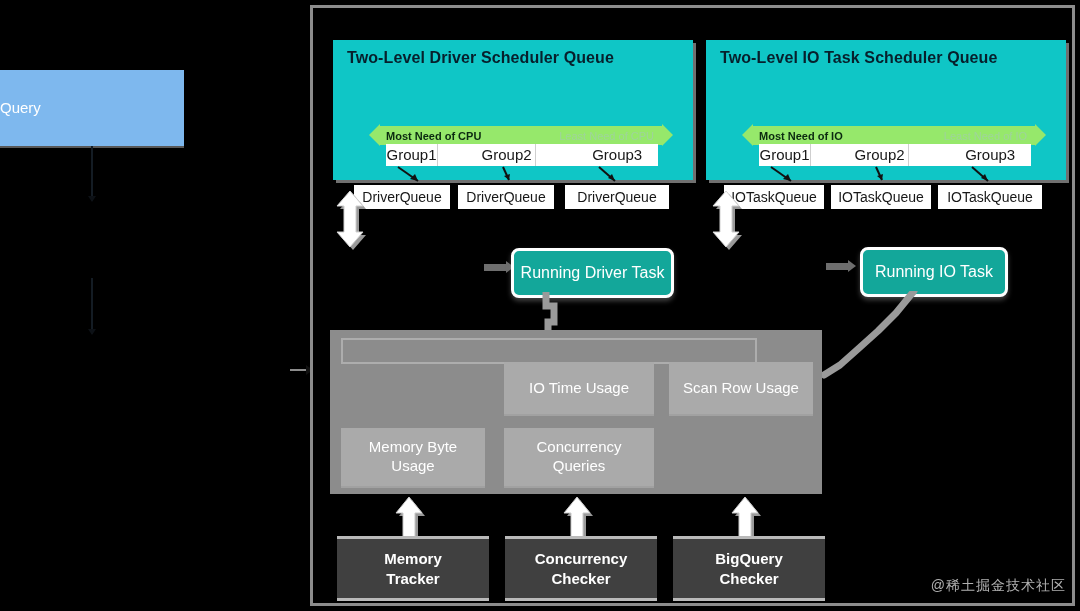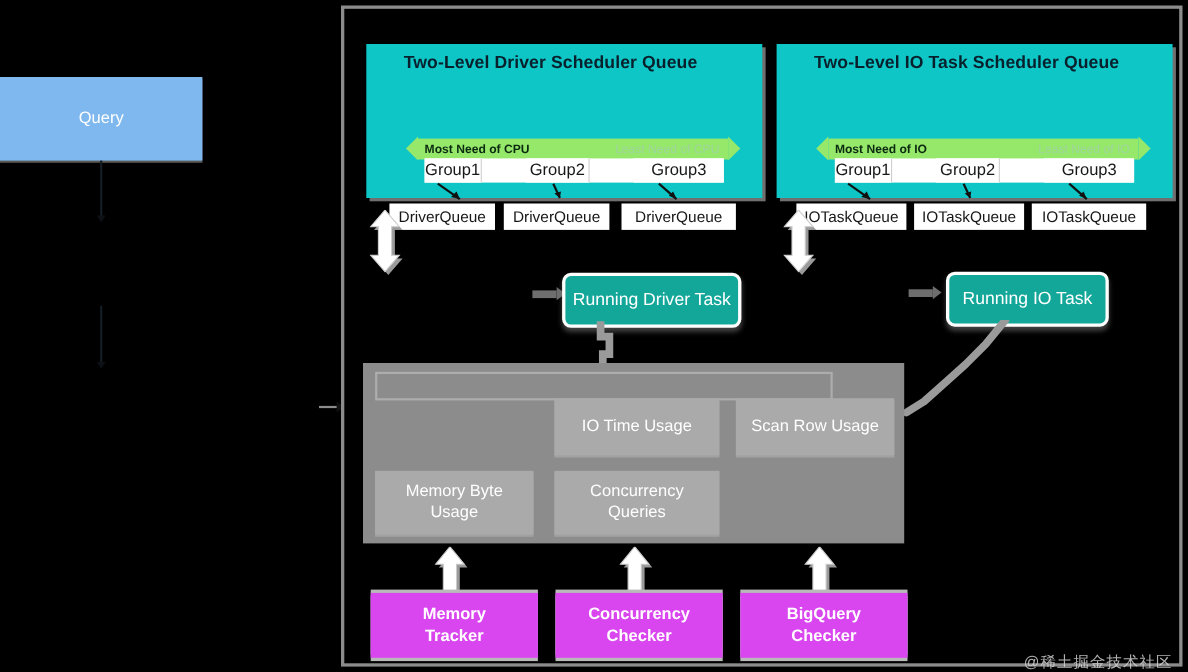--- a/index.html
+++ b/index.html
@@ -2,41 +2,41 @@
 <html><head>
 <meta charset="utf-8">
 <style>
   html,body{margin:0;padding:0;background:#000;}
   body{width:1080px;height:611px;overflow:hidden;
        font-family:"Liberation Sans","DejaVu Sans",sans-serif;}
   .stage{position:relative;width:1080px;height:611px;background:#000;}
 
   
   .blue-box{position:absolute;background:#7eb8ee;color:#ffffff;
-            display:flex;align-items:center;justify-content:center;
+            display:flex;align-items:center;justify-content:flex-start;
             text-align:center;font-size:15px;line-height:1.35;
             box-shadow:0 2px 0 rgba(160,160,160,.55);}
   .vconn{position:absolute;width:2px;background:#141c24;}
   .vconn::after{content:"";position:absolute;left:-3px;bottom:-1px;
                 width:0;height:0;border-left:4px solid transparent;
                 border-right:4px solid transparent;border-top:6px solid #0d1116;}
 
   
   .frame{position:absolute;left:310px;top:5px;width:765px;height:601px;
          border:3px solid #8c8c8c;box-sizing:border-box;background:#000;}
   .frame-in-arrow{position:absolute;left:290px;top:369px;width:22px;height:2px;
                   background:#8c8c8c;}
   .frame-in-arrow::after{content:"";position:absolute;right:-1px;top:-4px;
      width:0;height:0;border-top:5px solid transparent;border-bottom:5px solid transparent;
      border-left:7px solid #111;}
 
   
   .teal{position:absolute;background:#0fc6c6;box-shadow:3px 3px 0 rgba(150,150,150,.75);}
   .teal-title{position:absolute;left:14px;top:9px;font-size:16px;font-weight:bold;
-              color:#07202c;letter-spacing:.1px;margin-left:20px;}
+              color:#07202c;letter-spacing:.1px;}
   .need-bar{position:absolute;height:19px;background:#96e86b;
             display:flex;align-items:center;justify-content:space-between;}
   .need-bar::before{content:"";position:absolute;left:-11px;top:-2px;width:0;height:0;
      border-top:11px solid transparent;border-bottom:11px solid transparent;
      border-right:11px solid #96e86b;}
   .need-bar::after{content:"";position:absolute;right:-11px;top:-2px;width:0;height:0;
      border-top:11px solid transparent;border-bottom:11px solid transparent;
      border-left:11px solid #96e86b;}
   .need-most{font-size:11px;font-weight:bold;color:#0b2a10;padding-left:6px;}
   .need-least{font-size:11px;color:#9fd49b;padding-right:8px;}
@@ -65,32 +65,32 @@
 
   
   .panel{position:absolute;background:#8c8c8c;}
   .panel-inner{position:absolute;border:2px solid #adadad;background:transparent;}
   .metric{position:absolute;background:#aaaaaa;color:#ffffff;font-size:15px;
           line-height:1.25;text-align:center;
           display:flex;align-items:center;justify-content:center;
           box-shadow:0 2px 0 rgba(200,200,200,.35);}
 
   
-  .yellow{position:absolute;background:#d946ef;color:#ffffff;font-weight:bold;
+  .yellow{position:absolute;background:#404040;color:#ffffff;font-weight:bold;
           font-size:15px;line-height:1.3;text-align:center;
           display:flex;align-items:center;justify-content:center;
           box-shadow:0 -3px 0 #b9b9b9, 0 3px 0 #b9b9b9;}
   .uparrow{position:absolute;}
   .uparrow svg{display:block;}
 
   
   .zig{position:absolute;}
   .zig svg{display:block;}
 
-  .watermark{position:absolute;right:14px;bottom:0;color:#d8d8d8;
+  .watermark{position:absolute;right:14px;bottom:16px;color:#d8d8d8;
              font-size:14px;opacity:.82;letter-spacing:1px;}
 </style>
 </head>
 <body>
 
 <div class="stage">
 
   <div class="blue-box" style="left:0px;top:70px;width:184px;height:76px;">
     <span style="white-space:pre-line;">Query</span>
   </div>

